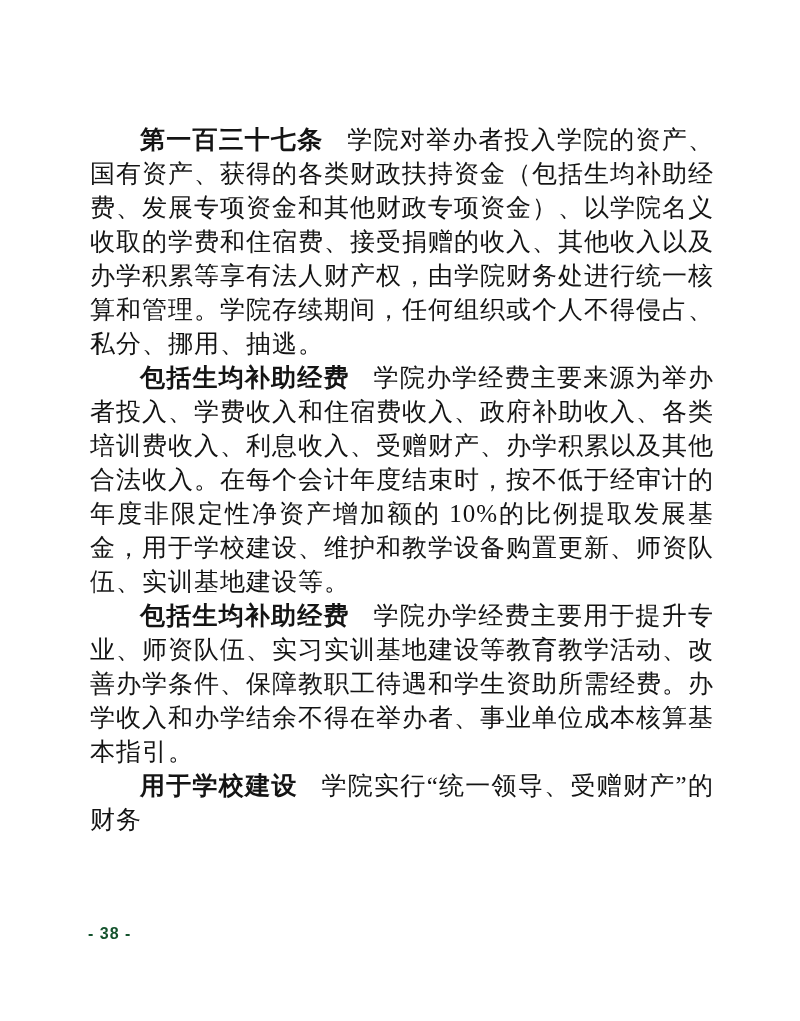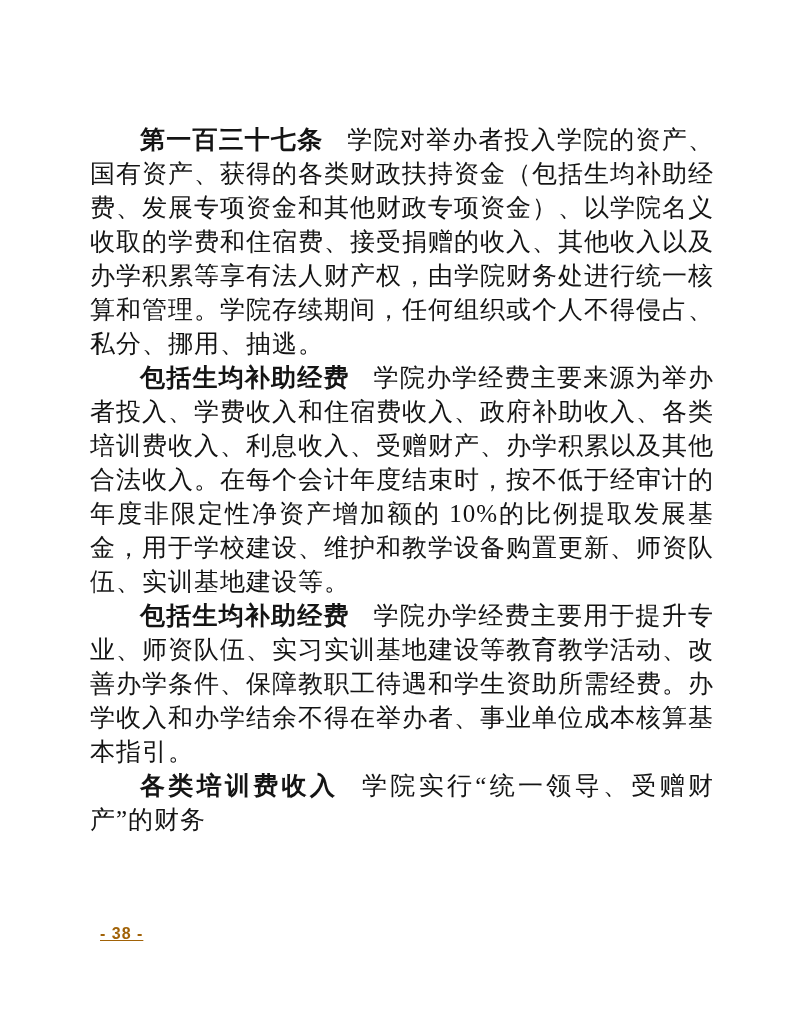--- a/index.html
+++ b/index.html
@@ -31,28 +31,27 @@
     text-justify: inter-character;
     text-indent: 2em;
     word-break: break-all;
   }
   .term {
     font-weight: bold;
     margin-right: 0.95em;
   }
   .page-number {
     position: absolute;
-    left: 100px;
+    left: 88px;
     top: 925px;
     font-family: "Liberation Sans", "DejaVu Sans", sans-serif;
     font-size: 16px;
     font-weight: bold;
     letter-spacing: 1px;
-    color: #a16207;
-    text-decoration: underline;
+    color: #14532d;
   }
 </style>
 </head>
 <body>
 
 <div class="page">
   <div class="content">
 
     <p class="para">
       <span class="term">第一百三十七条</span><span>学院对举办者投入学院的资产、国有资产、获得的各类财政扶持资金（包括生均补助经费、发展专项资金和其他财政专项资金）、以学院名义收取的学费和住宿费、接受捐赠的收入、其他收入以及办学积累等享有法人财产权，由学院财务处进行统一核算和管理。学院存续期间，任何组织或个人不得侵占、私分、挪用、抽逃。</span>
@@ -61,19 +60,19 @@
     <p class="para">
       <span class="term">包括生均补助经费</span><span>学院办学经费主要来源为举办者投入、学费收入和住宿费收入、政府补助收入、各类培训费收入、利息收入、受赠财产、办学积累以及其他合法收入。在每个会计年度结束时，按不低于经审计的年度非限定性净资产增加额的 10%的比例提取发展基金，用于学校建设、维护和教学设备购置更新、师资队伍、实训基地建设等。</span>
     </p>
 
     <p class="para">
       <span class="term">包括生均补助经费</span><span>学院办学经费主要用于提升专业、师资队伍、实习实训基地建设等教育教学活动、改善办学条件、保障教职工待遇和学生资助所需经费。办学收入和办学结余不得在举办者、事业单位成本核算基本指引。</span>
     </p>
 
 
     <p class="para">
-      <span class="term">各类培训费收入</span><span>学院实行“统一领导、受赠财产”的财务</span>
+      <span class="term">用于学校建设</span><span>学院实行“统一领导、受赠财产”的财务</span>
     </p>
 
   </div>
 
   <div class="page-number">- 38 -</div>
 </div>
 
 </body></html>

